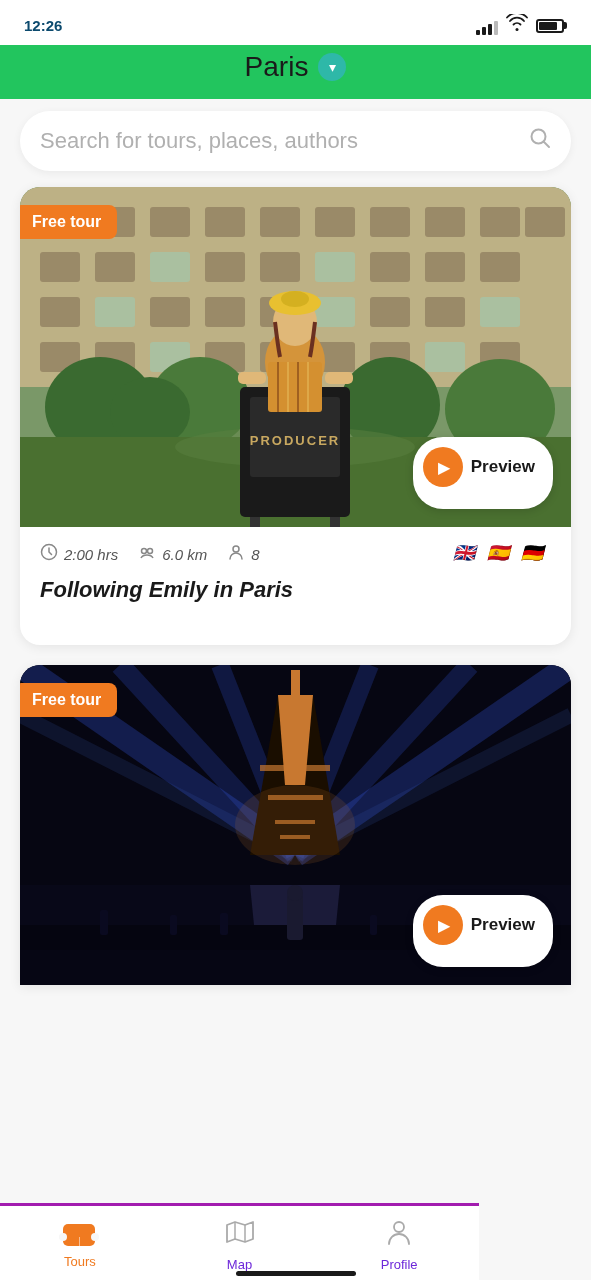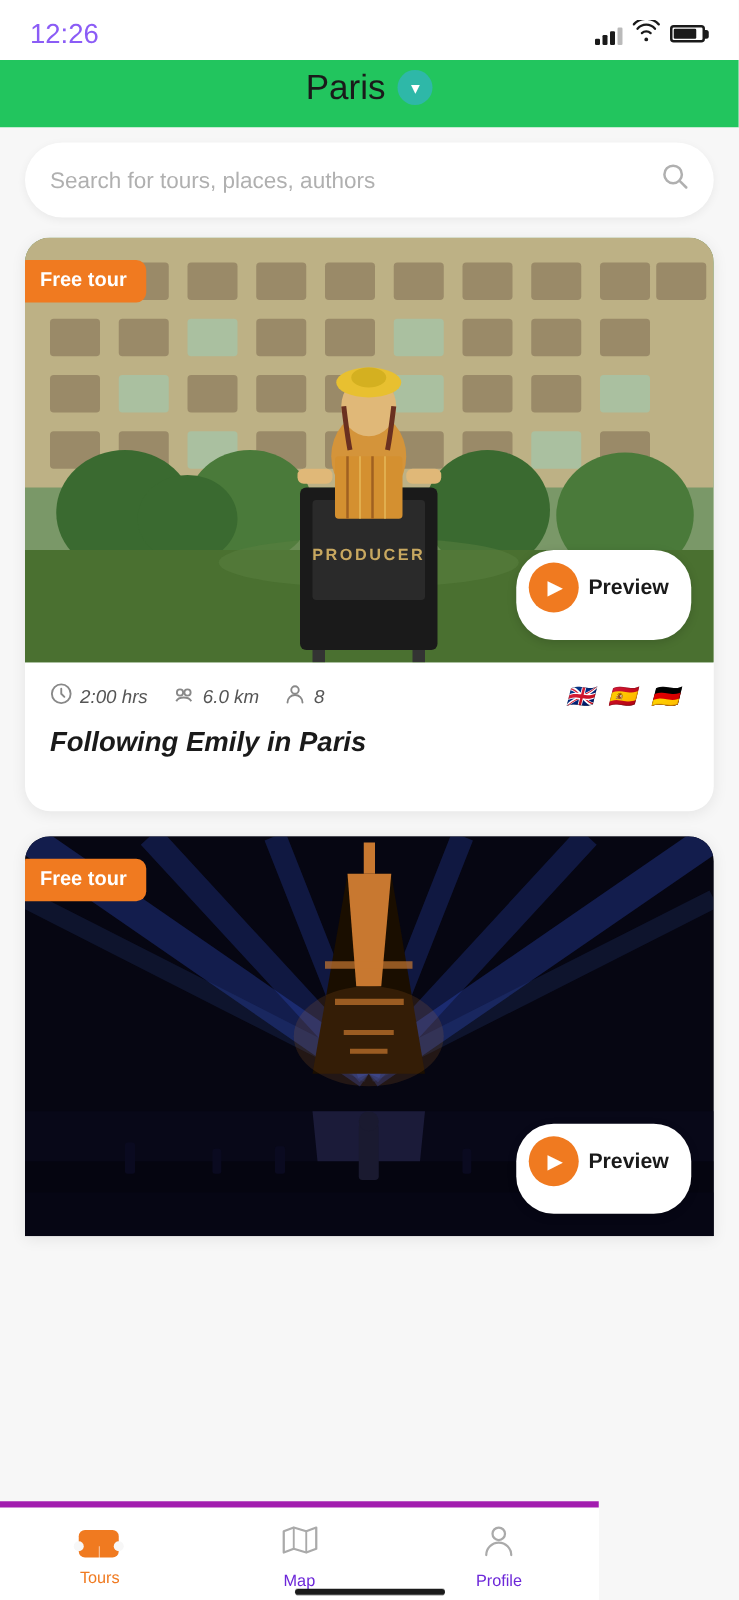--- a/index.html
+++ b/index.html
@@ -15,23 +15,23 @@
 
     
     .status-bar {
       display: flex;
       justify-content: space-between;
       align-items: center;
       padding: 14px 24px 8px;
       background: #fff;
     }
     .status-time {
-      font-size: 22px;
-      font-weight: 400;
-      color: #8b5cf6;
+      font-size: 15px;
+      font-weight: 700;
+      color: #0c4a6e;
     }
     .status-icons {
       display: flex;
       align-items: center;
       gap: 8px;
     }
 
     
     .header {
       background: #22c55e;
@@ -72,21 +72,21 @@
       background: #fff;
       border-radius: 30px;
       display: flex;
       align-items: center;
       padding: 16px 20px;
       box-shadow: 0 2px 8px rgba(0,0,0,0.06);
     }
     .search-placeholder {
       flex: 1;
       color: #b0b0b0;
-      font-size: 18px;
+      font-size: 22px;
     }
     .search-icon-wrap {
       color: #b0b0b0;
       font-size: 22px;
     }
 
     
     .cards-container {
       padding: 0 20px;
       display: flex;
@@ -216,21 +216,21 @@
       height: 320px;
     }
 
     
     .bottom-nav {
       position: fixed;
       bottom: 0;
       left: 0;
       width: 479px;
       background: #fff;
-      border-top: 5px solid #a21caf;
+      border-top: 3px solid #a21caf;
       display: flex;
       align-items: center;
       padding: 12px 0 8px;
     }
     .nav-item {
       flex: 1;
       display: flex;
       flex-direction: column;
       align-items: center;
       gap: 4px;

